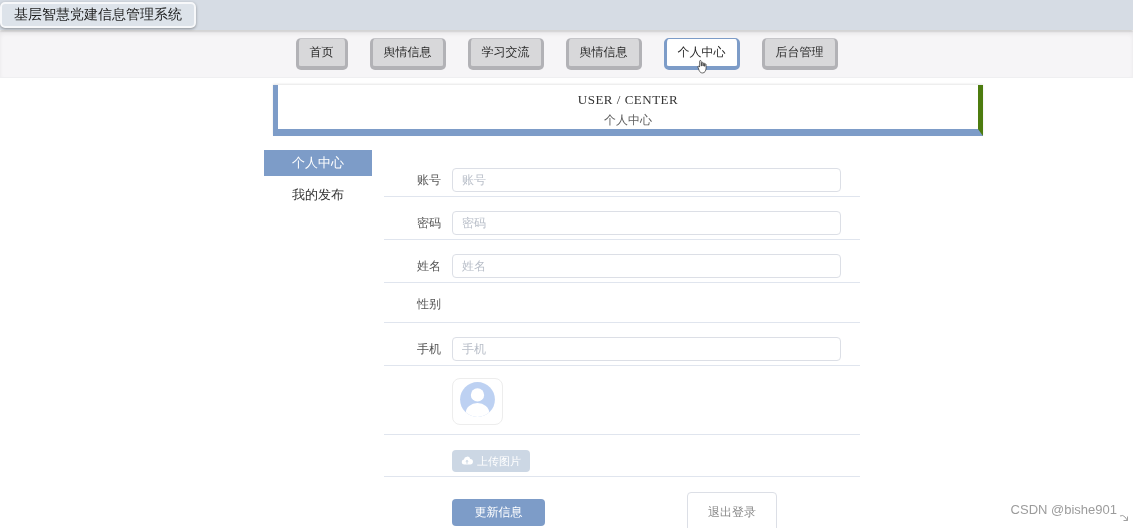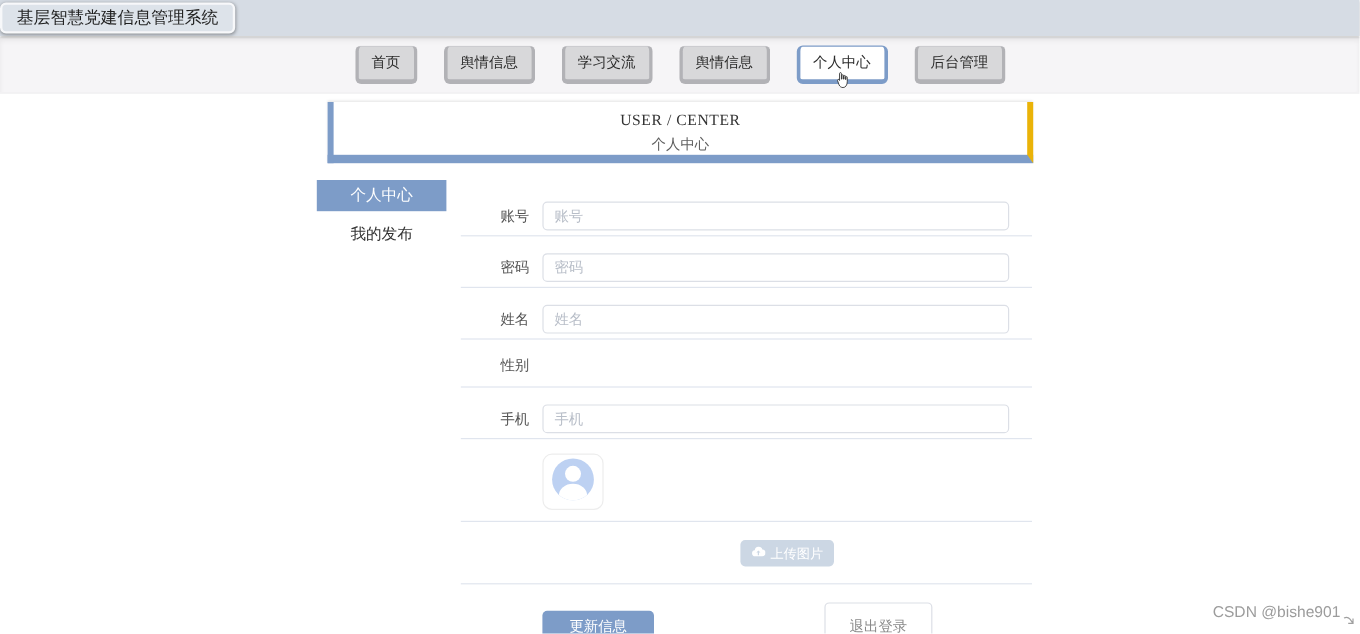--- a/index.html
+++ b/index.html
@@ -22,23 +22,23 @@
               display:flex; justify-content:center; align-items:center; gap:22px; z-index:4; }
   .nav-btn { display:inline-block; background:#d8d8da; color:#2b2b2b; font-size:12px;
              padding:5px 11px; border:1px solid #c6c6ca;
              border-left:3px solid #b2b2b6; border-right:3px solid #b2b2b6;
              border-bottom:4px solid #b2b2b6; border-radius:5px; cursor:pointer;
              white-space:nowrap;font-family:Liberation Serif, serif; }
   .nav-btn.active { background:#ffffff; border-color:#7d9cc8; position:relative; }
   .cursor-icon { position:absolute; left:50%; bottom:-13px; transform:translateX(-50%); z-index:9; }
 
   
-  .banner { position:absolute; left:273px; top:85px; width:588px; height:51px;
+  .banner { position:absolute; left:273px; top:85px; width:710px; height:51px;
             background:#fff; text-align:center; padding-top:7px;
-            border-left:5px solid #7d9cc8; border-right:5px solid #eab308;
+            border-left:5px solid #7d9cc8; border-right:5px solid #4d7c0f;
             border-bottom:7px solid #7d9cc8; box-shadow:0 -1px 2px rgba(0,0,0,.10); }
   .banner-en { font-family:"Liberation Serif", serif; font-size:13px; color:#333;
                letter-spacing:.5px; }
   .banner-zh { font-size:12px; color:#5f5f5f; margin-top:4px; }
 
   
   .sidebar { position:absolute; left:264px; top:150px; width:108px; text-align:center; }
   .side-item { font-size:13px; color:#333; padding:4px 0; cursor:pointer; }
   .side-item.active { background:#7d9cc8; color:#fff; }
   .side-item + .side-item { margin-top:6px; }
@@ -53,21 +53,21 @@
             padding:0 9px; font-size:12px; color:#333; outline:none;
             font-family:"Liberation Sans", sans-serif; }
   .finput::placeholder { color:#b8bec8; }
   .frow.gender-row { padding:13px 0 9px; }
 
   .frow.avatar-row { padding:12px 0 9px; }
   .avatar-box { margin-left:68px; width:51px; height:47px; border:1px solid #ededed;
                 border-radius:8px; display:flex; align-items:center; justify-content:center;
                 background:#fff; cursor:pointer; }
 
-  .frow.upload-row { padding:15px 0 14px;justify-content:center; }
+  .frow.upload-row { padding:15px 0 4px; }
   .upload-btn { margin-left:68px; height:22px; background:#ccd7e4; color:#fff;
                 border:none; border-radius:4px; font-size:11px; padding:0 9px;
                 display:inline-flex; align-items:center; gap:4px; cursor:pointer;
                 font-family:"Liberation Sans", sans-serif; }
 
   .frow.buttons-row { border-bottom:none; padding:15px 0 0; }
   .update-btn { margin-left:68px; width:93px; height:27px; background:#7d9cc8; color:#fff;
                 border:none; border-radius:4px; font-size:12px; cursor:pointer;
                 font-family:"Liberation Sans", sans-serif; }
   .logout-btn { margin-left:142px; width:90px; height:41px; background:#fff; color:#8a8a8a;

